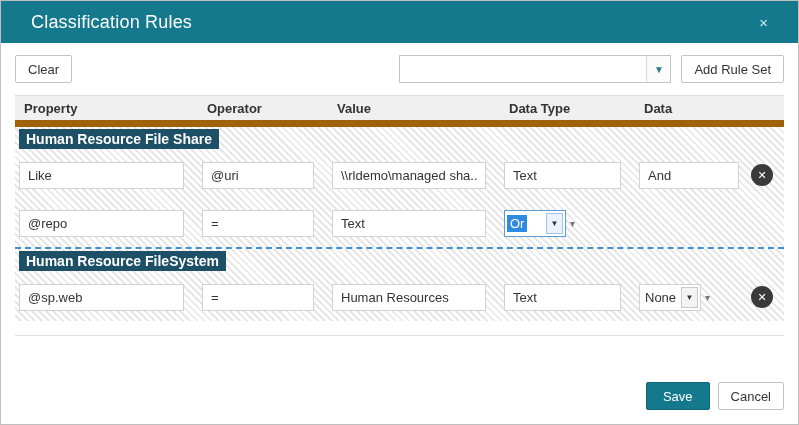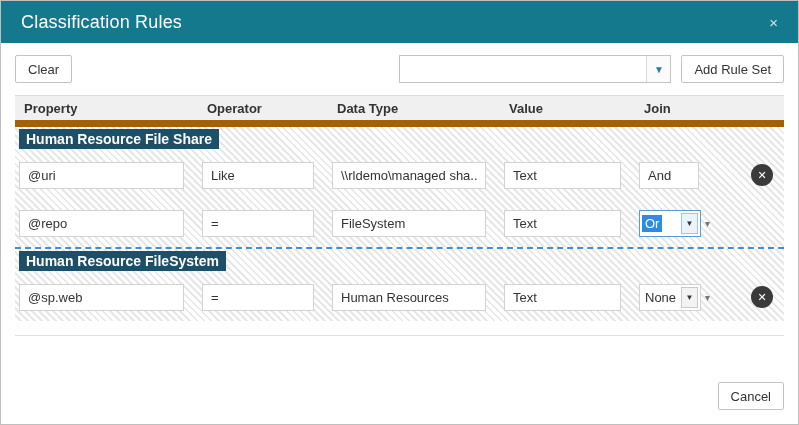--- a/index.html
+++ b/index.html
@@ -15,21 +15,21 @@
     background: #fff;
     border: 1px solid #bfbfbf;
     display: flex; flex-direction: column;
   }
   
   .titlebar {
     height: 42px; flex: 0 0 42px;
     background: #15798e;
     color: #fff;
     display: flex; align-items: center;
-    padding: 0 20px;
+    padding: 0 30px;
   }
   .titlebar .title { font-size: 18px; font-weight: 400; letter-spacing: .2px; }
   .titlebar .close {
     margin-left: auto; color: #cfe6ec; font-size: 15px;
     cursor: pointer; line-height: 1;
   }
   
   .body { flex: 1; display: flex; flex-direction: column; padding: 12px 14px 0 14px; }
   .toolbar { display: flex; align-items: center; margin-bottom: 12px; }
   .btn {
@@ -77,21 +77,21 @@
   }
   .data-row { height: 48px; }
   .cell { padding-left: 4px; padding-right: 14px; }
   .cell-input {
     width: 100%; height: 27px;
     border: 1px solid #d2d2d2; background: #fff;
     font-family: "Liberation Sans", sans-serif;
     font-size: 13px; color: #333; padding: 0 8px; outline: none;
   }
   .join-cell { display: flex; align-items: center; padding-left: 4px; }
-  .join-input { width: 60px; }
+  .join-input { width: 100px; }
   .join-combo {
     display: flex; align-items: center; height: 27px; width: 62px;
     background: #fff; border: 1px solid #d2d2d2;
   }
   .join-combo.focused { border-color: #5a9bd5; }
   .join-combo .sel-text { flex: 1; font-size: 13px; padding-left: 5px; }
   .join-combo .sel-text.selected-blue { background: #2f8be0; color: #fff; margin: 2px; padding: 1px 3px; flex: 0 0 auto; }
   .join-combo .sel-arrow {
     width: 17px; height: 21px; margin-right: 2px; margin-left: auto;
     border: 1px solid #9fc6e8; background: #eaf3fb;
@@ -142,48 +142,47 @@
         </div>
       </div>
       <button class="btn">Add Rule Set</button>
     </div>
 
     <div class="table">
 
       <div class="grid-row thead">
         <div>Property</div>
         <div>Operator</div>
+        <div>Value</div>
         <div>Data Type</div>
-        <div>Value</div>
-        <div>Join</div>
+        <div>Data</div>
         <div></div>
       </div>
 
       <div class="stripes">
         <div class="group-header">
           <span class="group-badge">Human Resource File Share</span>
         </div>
 
         <div class="grid-row data-row">
+          <div class="cell"><input class="cell-input" value="Like" style=""></div>
           <div class="cell"><input class="cell-input" value="@uri" style=""></div>
-          <div class="cell"><input class="cell-input" value="Like" style=""></div>
           <div class="cell"><input class="cell-input" value="\\rldemo\managed sha..." style=""></div>
           <div class="cell"><input class="cell-input" value="Text" style=""></div>
           <div class="join-cell">
               <input class="cell-input join-input" value="And" style="">
             </div>
           <div class="del-cell">
             <button class="del"><span>✕</span></button>
           </div>
         </div>
 
         <div class="grid-row data-row">
           <div class="cell"><input class="cell-input" value="@repo" style=""></div>
           <div class="cell"><input class="cell-input" value="=" style=""></div>
-          <div class="cell"><input class="cell-input" value="FileSystem" style=""></div>
           <div class="cell"><input class="cell-input" value="Text" style=""></div>
           <div class="join-cell">
             <div class="join-combo focused">
               <span class="sel-text selected-blue">Or</span>
               <span class="sel-arrow">▼</span>
             </div>
             <span class="mini-caret">▾</span>
           </div>
           <div class="del-cell"></div>
         </div>
@@ -212,17 +211,18 @@
             <button class="del"><span>✕</span></button>
           </div>
         </div>
       </div>
 
     </div>
 
     <div class="hr"></div>
 
     <div class="footer">
+      <button class="btn primary">Save</button>
       <button class="btn">Cancel</button>
     </div>
 
   </div>
 </div>
 
 </body></html>

